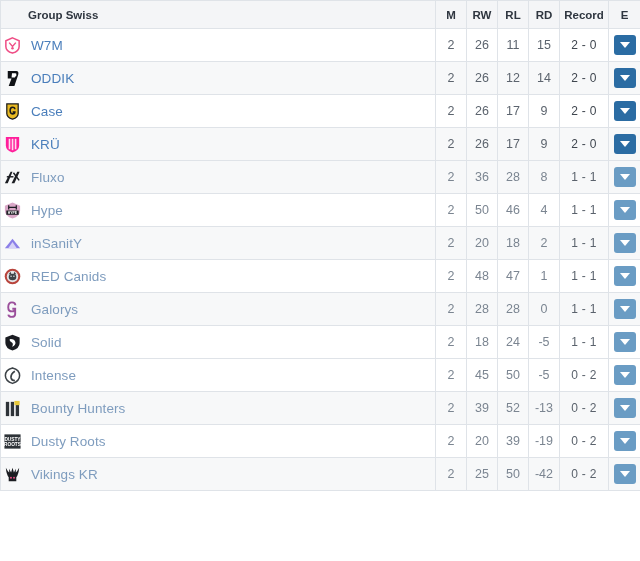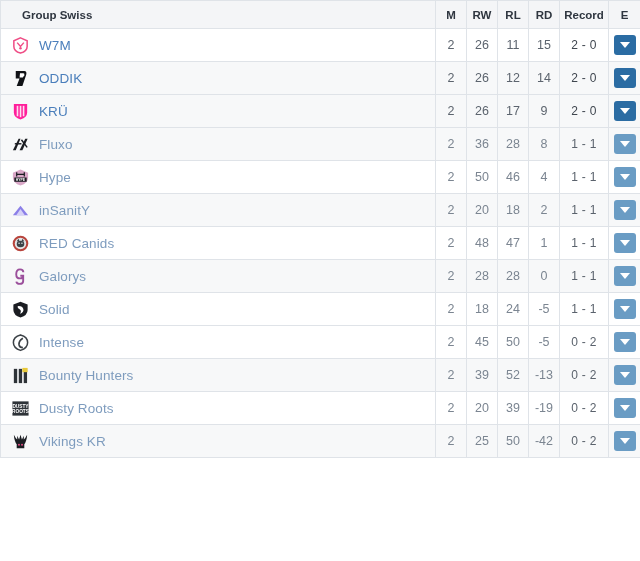--- a/index.html
+++ b/index.html
@@ -30,21 +30,21 @@
     background: #f4f5f7;
     height: 28px;
     color: #2f3640;
     font-weight: bold;
     font-size: 11.5px;
     border-top: 1px solid #dfe3e8;
     border-bottom: 1px solid #d5d9de;
   }
   th.col-team {
     text-align: left;
-    padding-left: 21px;
+    padding-left: 27px;
   }
   th.col-stat,
   th.col-record,
   th.col-exp {
     text-align: center;
   }
   
   .col-team  { width: 435px; }
   .col-m     { width: 31px;  }
   .col-rw    { width: 31px;  }
@@ -57,21 +57,21 @@
   tbody tr { height: 33px; }
   tbody tr.alt td { background: #f7f8f9; }
   tbody tr td { background: #ffffff; }
 
   tbody tr.cutline td {
     border-bottom: 1px dashed #8b9099;
   }
 
   td.team-cell {
     text-align: left;
-    padding-left: 10px;
+    padding-left: 2px;
   }
   .team-inner {
     display: flex;
     align-items: center;
     gap: 9px;
   }
   .team-logo {
     width: 19px;
     height: 19px;
     flex: 0 0 19px;
@@ -187,20 +187,41 @@
         </td>
         <td class="stat">2</td>
         <td class="stat">26</td>
         <td class="stat">12</td>
         <td class="stat">14</td>
         <td class="record">2 - 0</td>
         <td class="exp-cell"><button class="exp-btn">
             <span class="caret"></span>
           </button></td>
       </tr>
+      <tr class="above">
+        <td class="team-cell">
+          <div class="team-inner">
+            <span class="team-logo">
+              <svg width="19" height="19" viewBox="0 0 20 20">
+                <path d="M4 2 L16 2 L16 12 Q16 16 10 18 Q4 16 4 12 Z" fill="#e8b923" stroke="#1a1a1a" stroke-width="1.3"></path>
+                <path d="M12.5 7.5 Q12.5 5.5 10 5.5 Q7.5 5.5 7.5 9 Q7.5 12.5 10 12.5 Q12.5 12.5 12.5 10.5 L10.2 10.5" fill="none" stroke="#1a1a1a" stroke-width="1.6"></path>
+              </svg>
+            </span>
+            <span class="team-name">Case</span>
+          </div>
+        </td>
+        <td class="stat">2</td>
+        <td class="stat">26</td>
+        <td class="stat">17</td>
+        <td class="stat">9</td>
+        <td class="record">2 - 0</td>
+        <td class="exp-cell"><button class="exp-btn">
+            <span class="caret"></span>
+          </button></td>
+      </tr>
       <tr class="alt above cutline">
         <td class="team-cell">
           <div class="team-inner">
             <span class="team-logo">
               <svg width="19" height="19" viewBox="0 0 20 20">
                 <path d="M3 2 L17 2 L17 11 Q17 16 10 18.5 Q3 16 3 11 Z" fill="#ff1e9b"></path>
                 <rect x="6" y="4" width="1.7" height="11" fill="#ffffff" opacity=".85"></rect>
                 <rect x="9.2" y="4" width="1.7" height="12" fill="#ffffff" opacity=".85"></rect>
                 <rect x="12.4" y="4" width="1.7" height="11" fill="#ffffff" opacity=".85"></rect>
               </svg>

